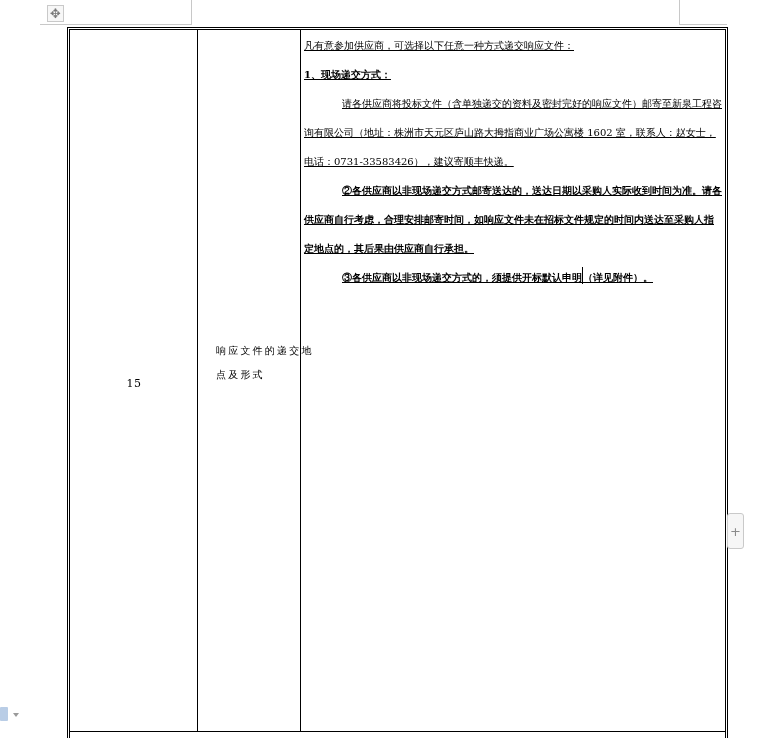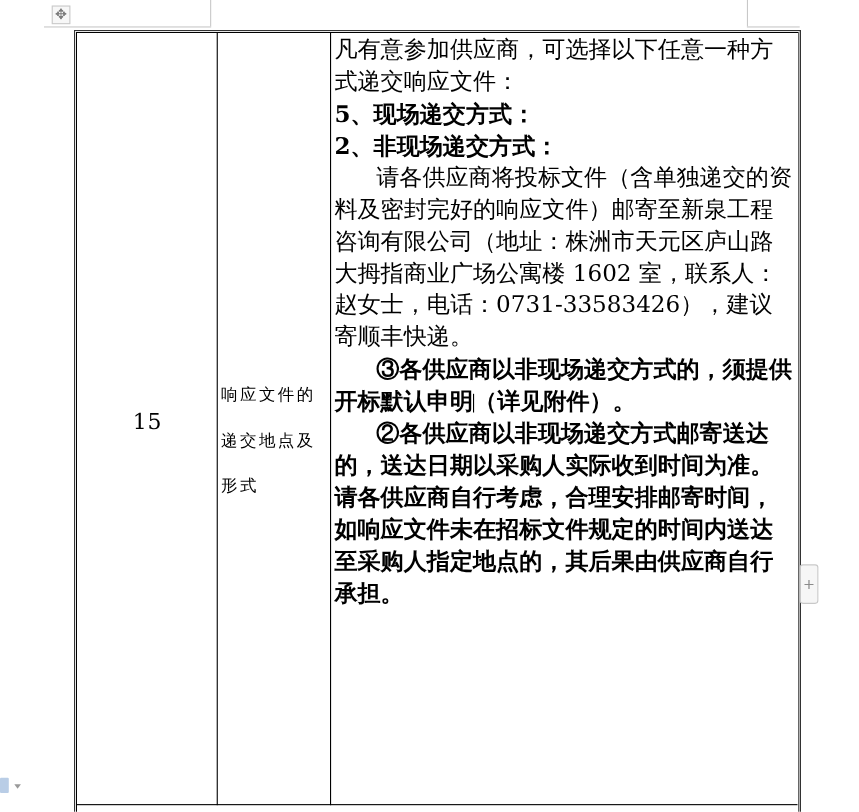--- a/index.html
+++ b/index.html
@@ -38,27 +38,27 @@
       border-left: 3px double #000; border-top: 3px double #000; border-right: 3px double #000;
       box-sizing: border-box;
     }
     .cell { position: absolute; top: 0; box-sizing: border-box; }
     .c1 { left: 0; width: 128px; height: 702px; border-right: 1px solid #000; }
     .c2 { left: 128px; width: 103px; height: 702px; border-right: 1px solid #000; }
     .c3 { left: 231px; width: 424px; height: 702px; }
     .row-bottom { position: absolute; left: 0; top: 701px; width: 655px; height: 1px; background: #000; }
     .num {
       position: absolute; left: 0; width: 128px; top: 339px; text-align: center;
-      font-size: 20px; line-height: 29px; letter-spacing: 0.5px;
+      font-size: 11px; line-height: 29px; letter-spacing: 0.5px;
     }
     .label {
-      position: absolute; left: 3px; top: 309px; width: 98px;
-      font-size: 15px; line-height: 41px; letter-spacing: 2.2px; word-break: break-all;
+      position: absolute; left: 18px; top: 309px; width: 98px;
+      font-size: 10px; line-height: 24px; letter-spacing: 2.2px; word-break: break-all;
     }
-    .content { position: absolute; left: 3px; top: 1px; width: 418px; font-size: 21px; line-height: 29px; }
+    .content { position: absolute; left: 3px; top: 1px; width: 418px; font-size: 10px; line-height: 29px; text-decoration: underline; }
     .content p { margin: 0; word-break: break-all; }
     .indent { text-indent: 38px; }
     .b { font-weight: bold; }
     .caret { display: inline-block; width: 1px; height: 17px; background: #000; vertical-align: -3px; }
   </style>
 </head>
 <body>
 
 <div class="margin-mark-v"></div>
 <div class="margin-mark-h"></div>
@@ -70,25 +70,24 @@
 <div class="table-wrap">
   <div class="cell c1">
     <div class="num">15</div>
   </div>
   <div class="cell c2">
     <div class="label">响应文件的递交地点及形式</div>
   </div>
   <div class="cell c3">
     <div class="content">
       <p>凡有意参加供应商，可选择以下任意一种方式递交响应文件：</p>
-      <p class="b">5、现场递交方式：</p>
-      <p class="b">2、非现场递交方式：</p>
+      <p class="b">1、现场递交方式：</p>
       <p class="indent">请各供应商将投标文件（含单独递交的资料及密封完好的响应文件）邮寄至新泉工程咨询有限公司（地址：株洲市天元区庐山路大拇指商业广场公寓楼 1602 室，联系人：赵女士，电话：0731-33583426），建议寄顺丰快递。</p>
+      <p class="indent b">②各供应商以非现场递交方式邮寄送达的，送达日期以采购人实际收到时间为准。请各供应商自行考虑，合理安排邮寄时间，如响应文件未在招标文件规定的时间内送达至采购人指定地点的，其后果由供应商自行承担。</p>
       <p class="indent b"><span>③各供应商以非现场递交方式的，须提供开标默认申明</span><span class="caret"></span><span>（详见附件）。</span></p>
-      <p class="indent b">②各供应商以非现场递交方式邮寄送达的，送达日期以采购人实际收到时间为准。请各供应商自行考虑，合理安排邮寄时间，如响应文件未在招标文件规定的时间内送达至采购人指定地点的，其后果由供应商自行承担。</p>
     </div>
   </div>
   <div class="row-bottom"></div>
 </div>
 
 <div class="add-col-btn">
     <span>+</span>
   </div>
 
 <div class="side-icon"></div>

